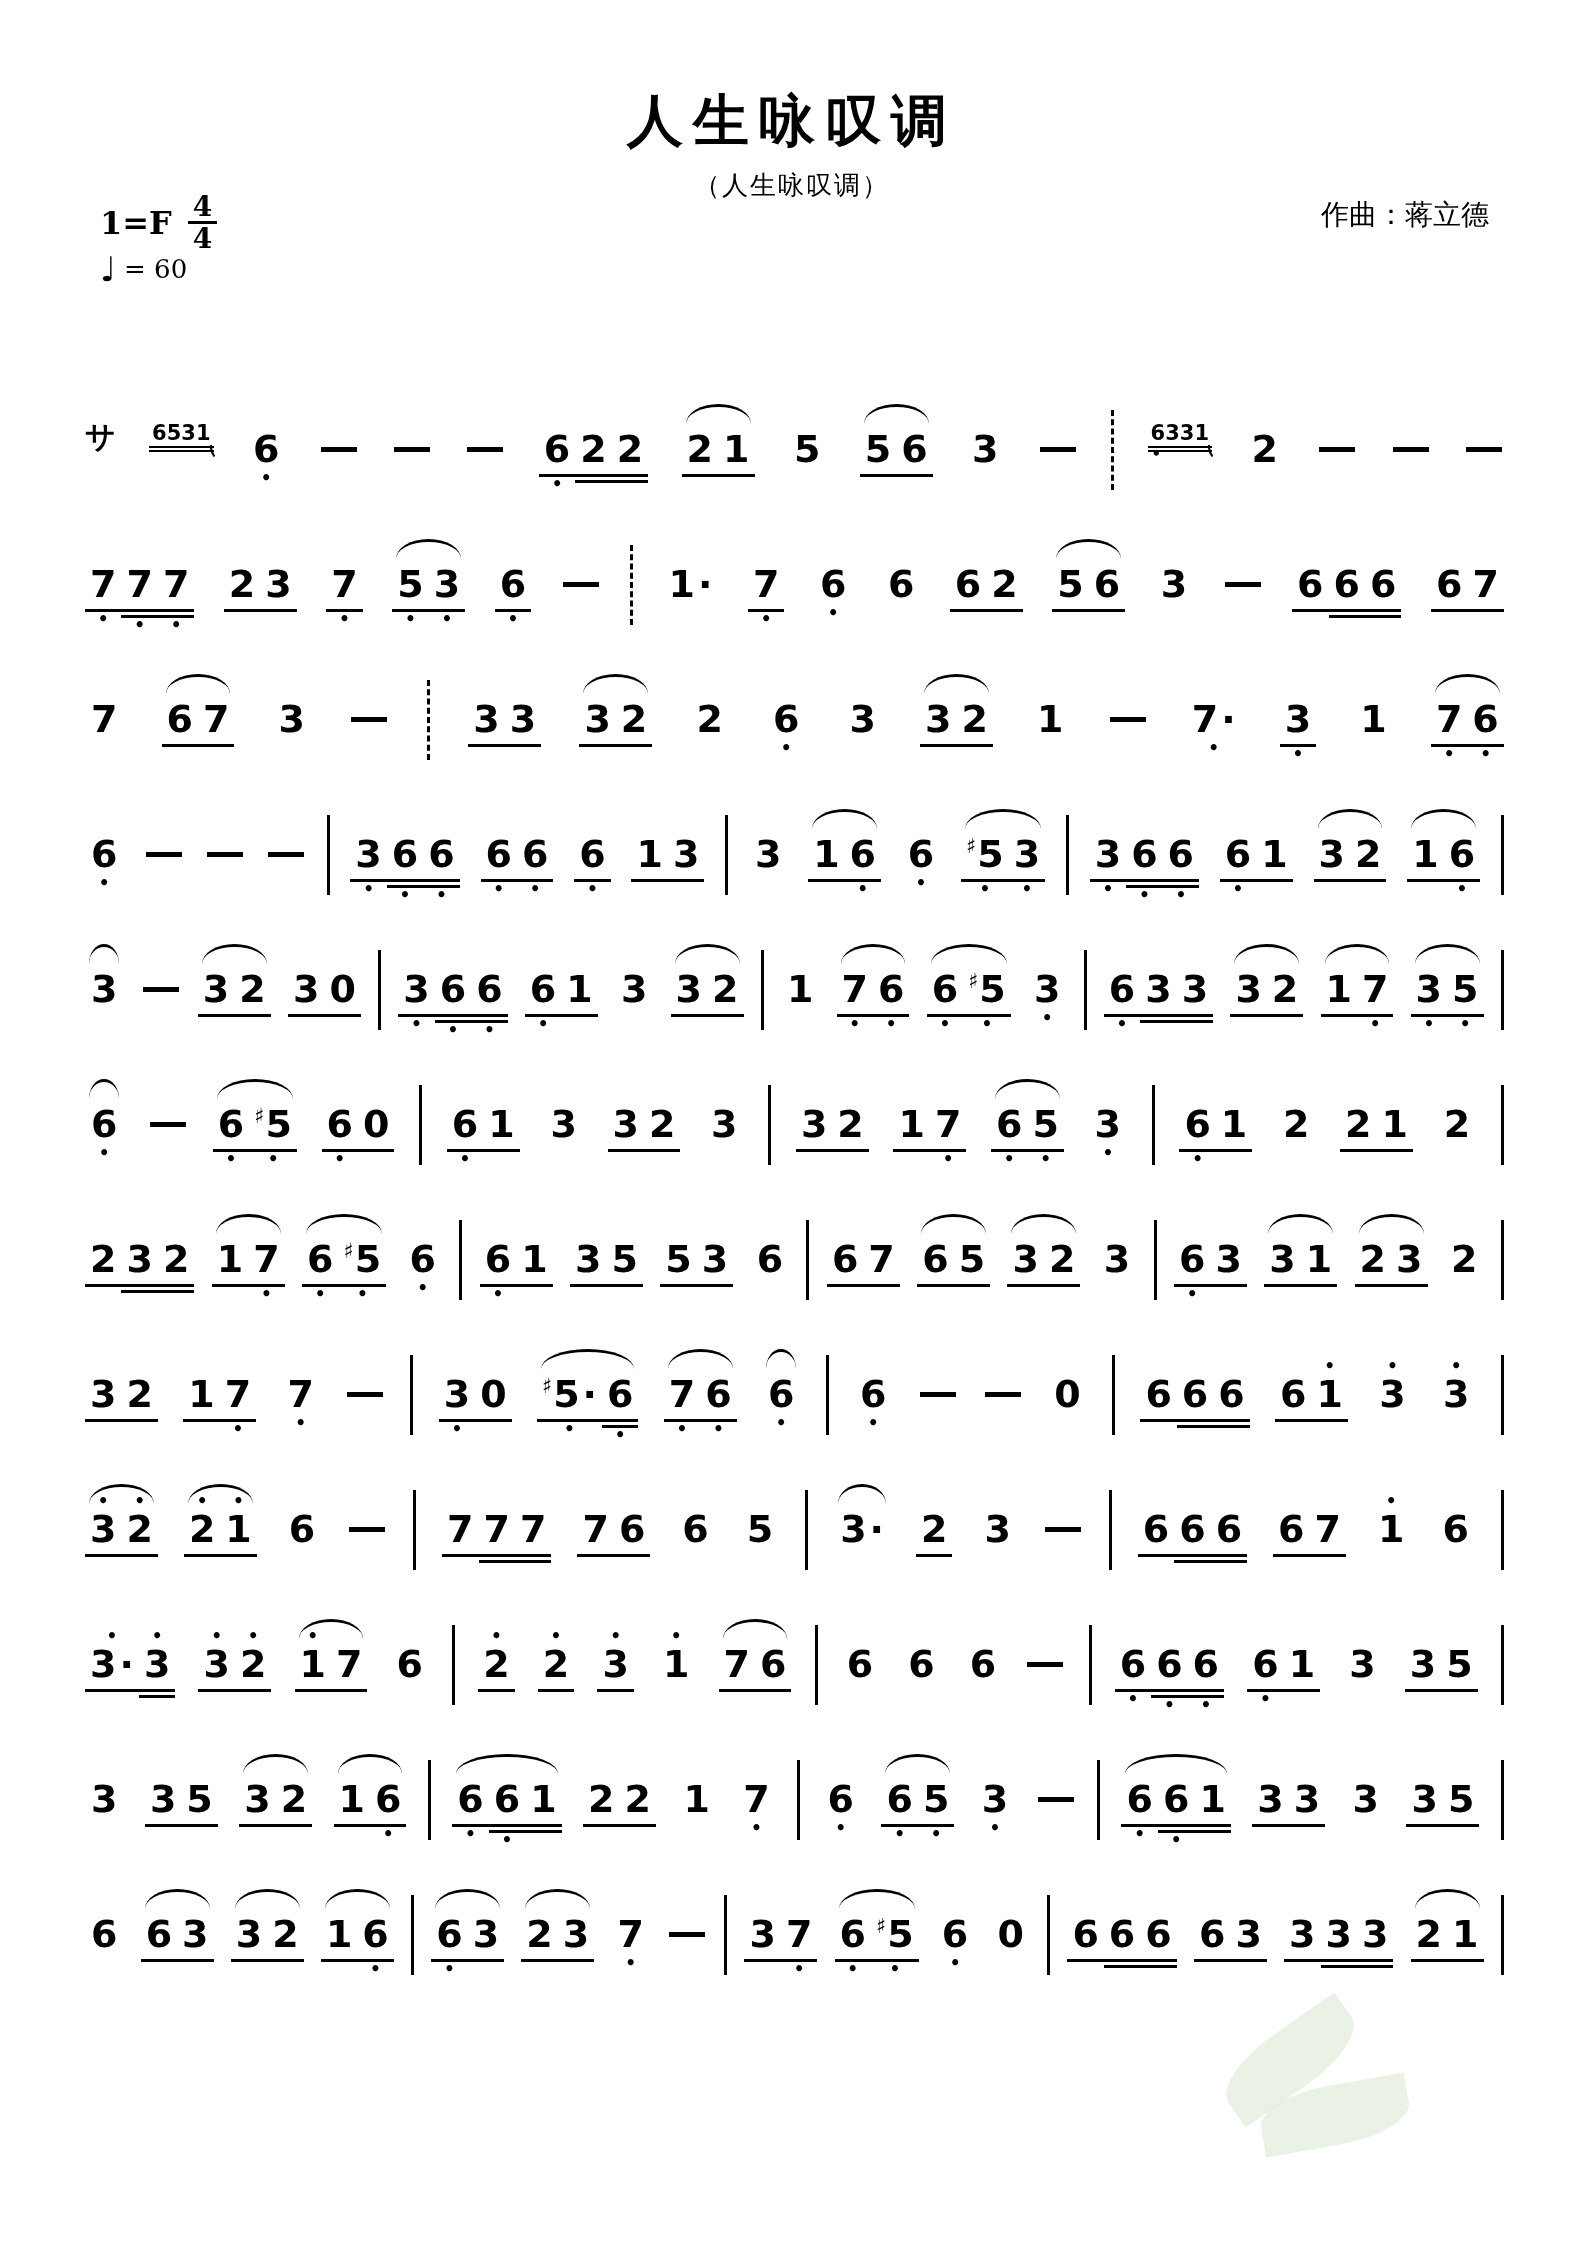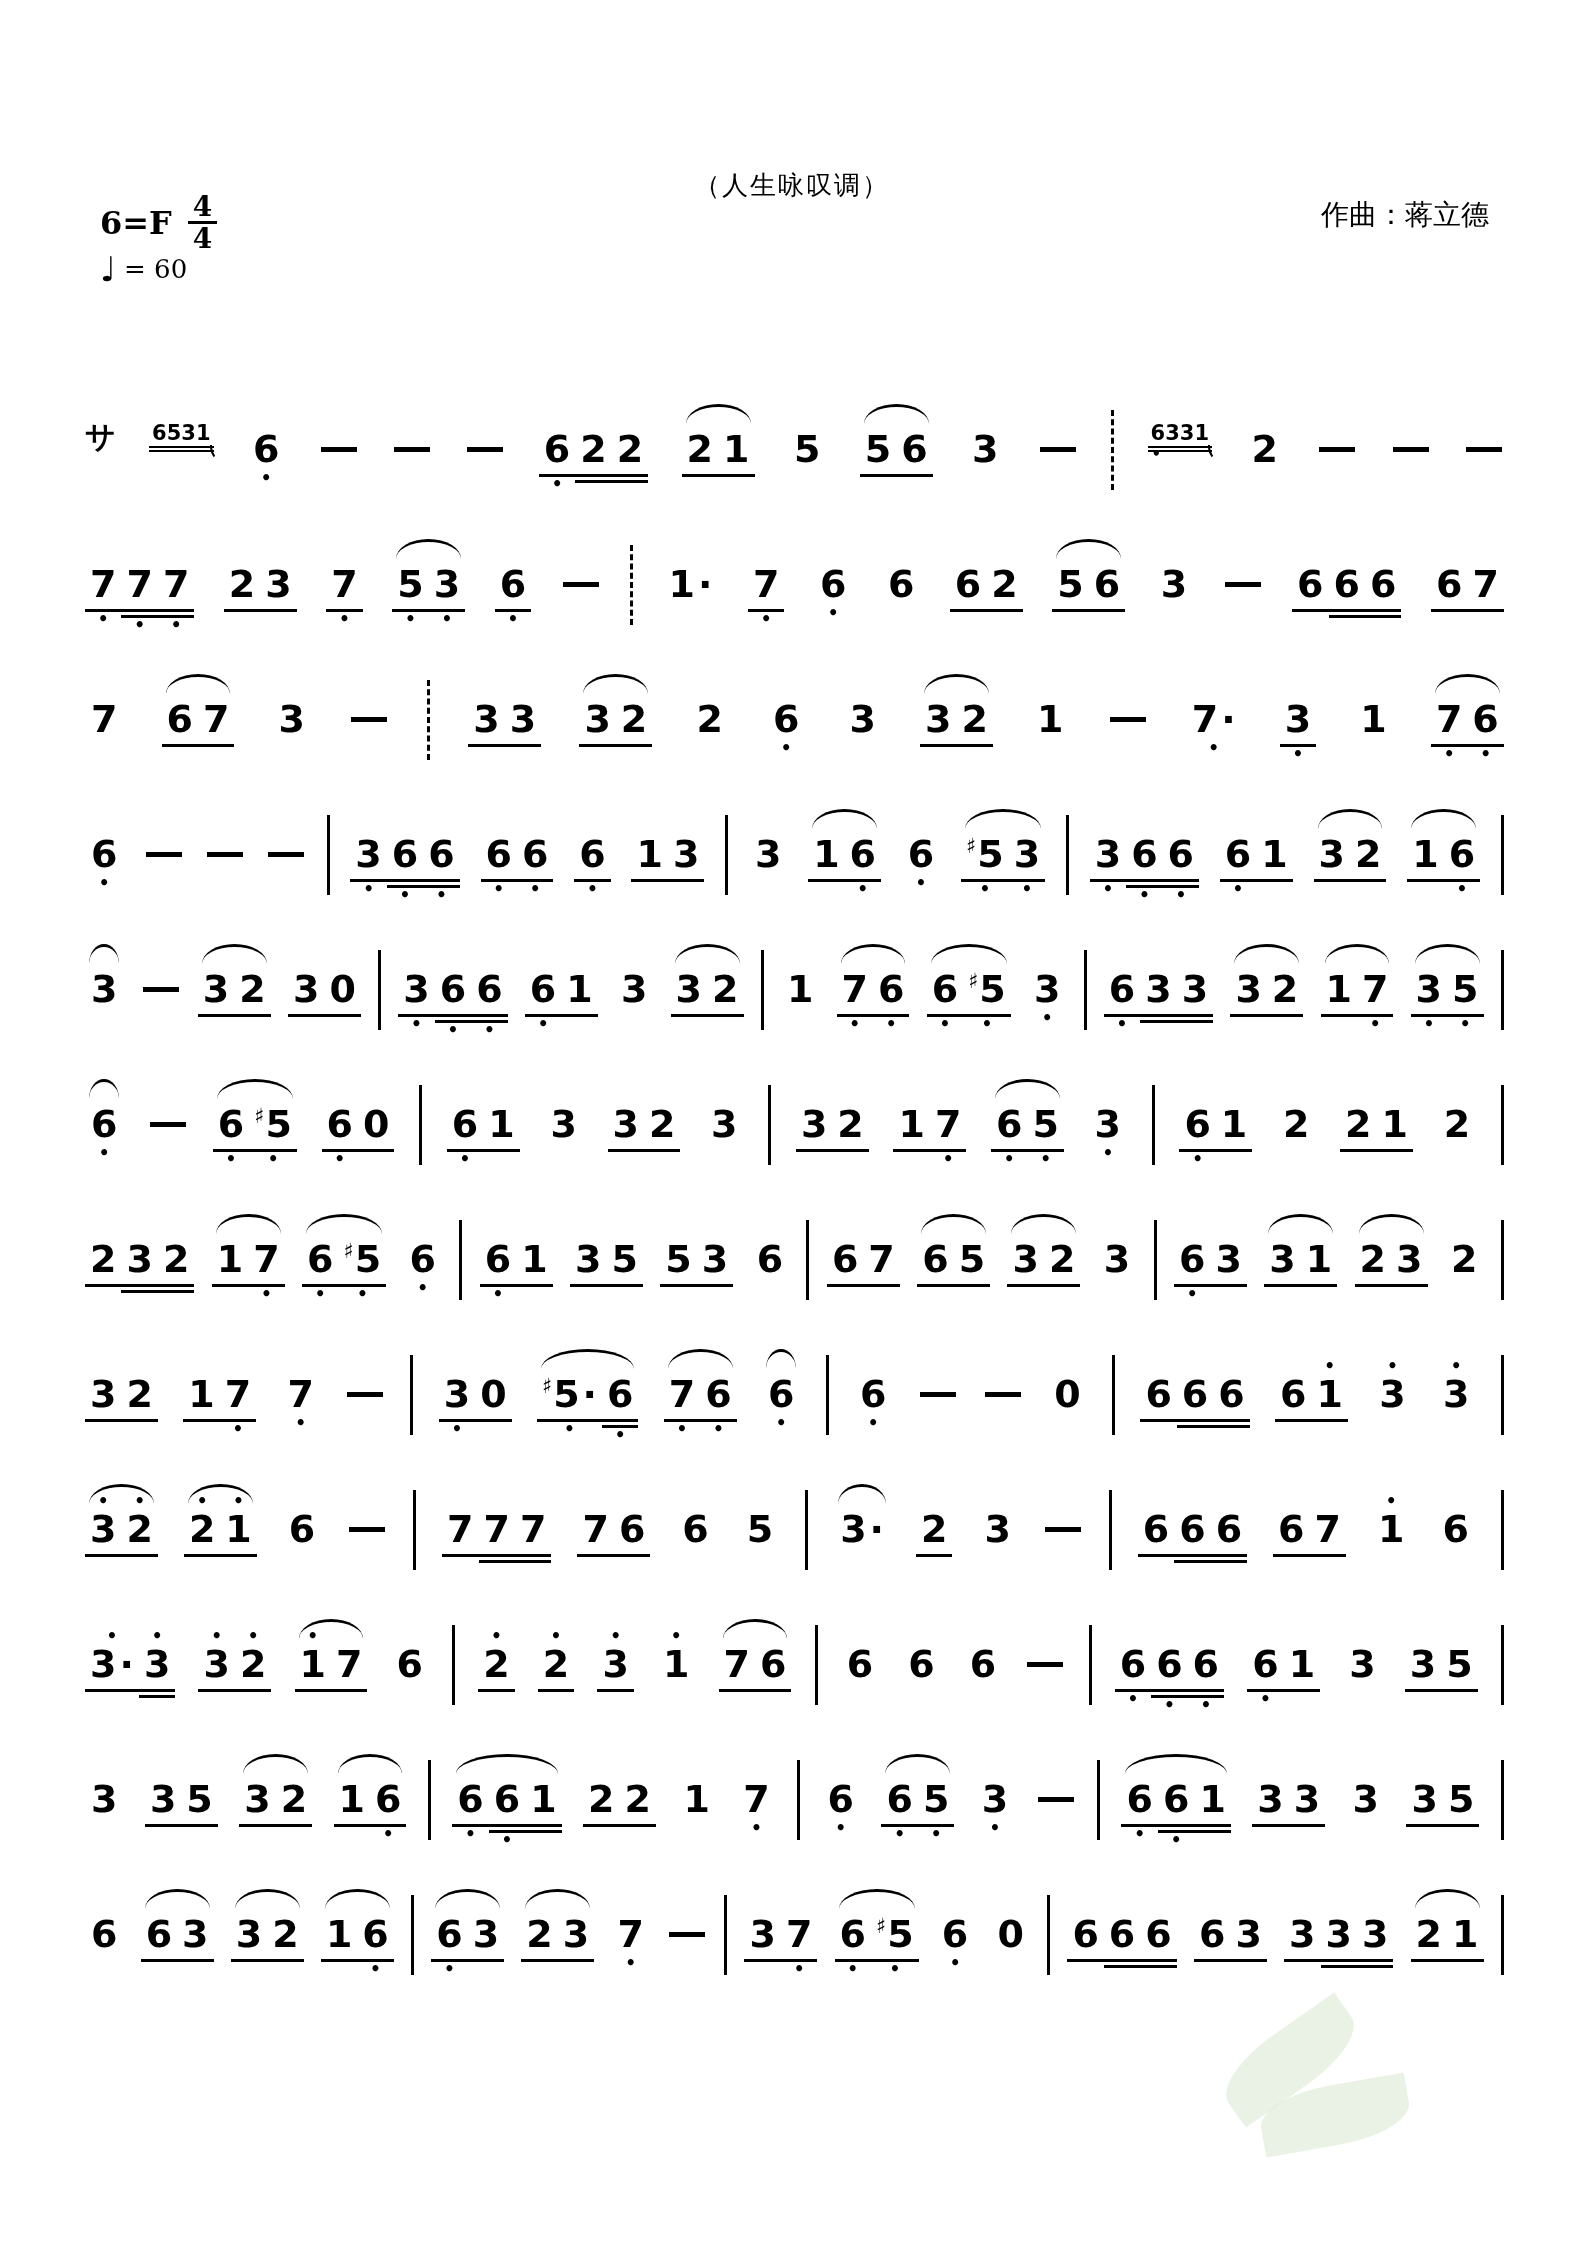--- a/index.html
+++ b/index.html
@@ -51,24 +51,25 @@
   .wm .l1{font-family:"DejaVu Serif",serif;font-weight:700;font-size:42px;}
   .wm .l2{font-family:"DejaVu Serif",serif;font-size:30px;}
   .leaf{position:absolute;width:150px;height:60px;border-radius:50% 0 50% 0;opacity:.45;}
   .leaf.a{left:1215px;top:2030px;transform:rotate(-35deg);}
   .leaf.b{left:1260px;top:2085px;transform:rotate(-10deg);}
 </style>
 </head>
 <body>
 
 <div id="page">
+  <div class="title">人生咏叹调</div>
   <div class="subtitle">（人生咏叹调）</div>
 
   <div class="keysig">
-    <span>6=F</span>
+    <span>1=F</span>
     <span class="meter">
       <span class="mtop">4</span>
       <span>4</span>
     </span>
   </div>
 
   <div class="tempo">
     <span class="q">♩</span>
     <span>= 60</span>
   </div>

